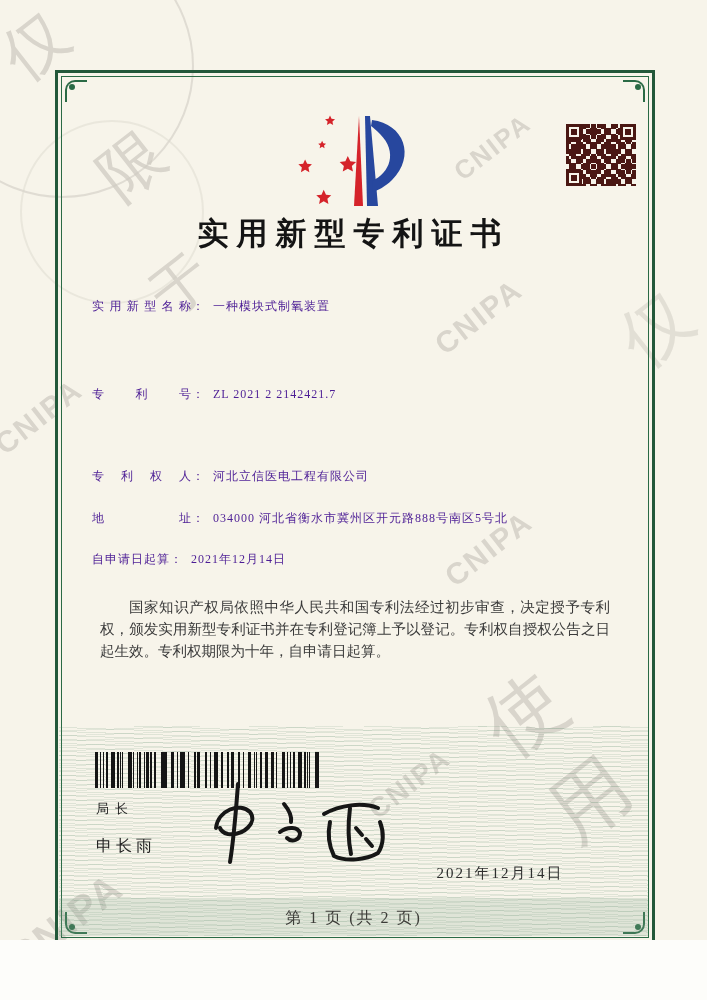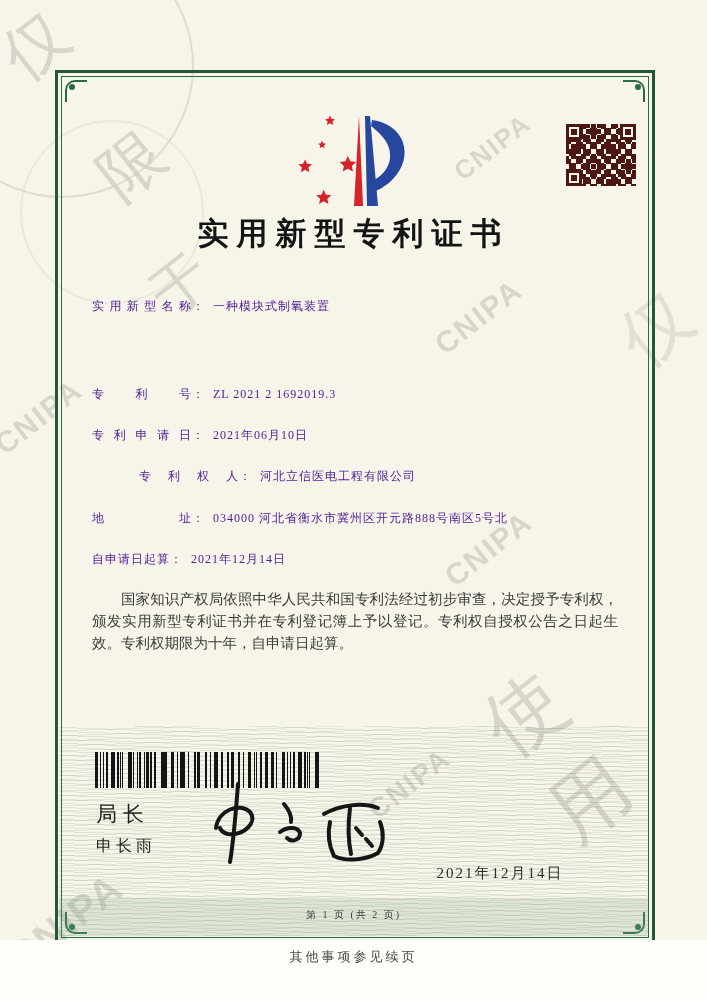--- a/index.html
+++ b/index.html
@@ -41,40 +41,40 @@
   .qr-finder{position:absolute;width:16px;height:16px;border:3px solid #4a1713;background:#f7f4ea;box-sizing:border-box;}
   .qr-finder::after{content:"";position:absolute;inset:2px;background:#4a1713;}
   .qf-tl{left:0;top:0;} .qf-tr{right:0;top:0;} .qf-bl{left:0;bottom:0;}
 
   #title{position:absolute;left:0;top:213px;width:707px;text-align:center;font-size:31px;font-weight:bold;letter-spacing:8px;color:#141414;}
 
   
   .row{position:absolute;left:92px;width:540px;font-size:12px;color:#4c1d95;letter-spacing:1px;white-space:nowrap;}
   .lab{display:inline-block;width:100px;text-align:justify;text-align-last:justify;vertical-align:top;}
   .colon{display:inline-block;margin-right:8px;}
-  .r0{top:298px;} .r1{top:345px;} .r2{top:386px;} .r3{top:427px;} .r4{top:468px;margin-left:47px;} .r5{top:510px;} .r6{top:551px;}
+  .r0{top:298px;} .r1{top:345px;} .r2{top:386px;} .r3{top:427px;} .r4{top:468px;} .r5{top:510px;} .r6{top:551px;}
   .grant-right{position:absolute;left:298px;top:0;}
 
   
   #paras{position:absolute;left:88px;top:584px;width:534px;font-size:14.5px;line-height:22px;color:#3a3a3a;text-align:justify;}
-  #paras p{margin:4px;text-indent:2em;}
+  #paras p{margin:12px;text-indent:2em;}
 
   
   #barcode{position:absolute;left:95px;top:752px;width:225px;height:36px;
     background:
       repeating-linear-gradient(90deg,#151515 0 2px,transparent 2px 5px,#151515 5px 6px,transparent 6px 11px),
       repeating-linear-gradient(90deg,#151515 0 3px,transparent 3px 8px,#151515 8px 9px,transparent 9px 17px);}
 
   
-  #signer-title{position:absolute;left:96px;top:800px;font-size:21px;letter-spacing:6px;color:#222;}
+  #signer-title{position:absolute;left:96px;top:800px;font-size:13px;letter-spacing:6px;color:#222;}
   #signer-name{position:absolute;left:96px;top:836px;font-size:16px;letter-spacing:4px;color:#222;}
   #signature{position:absolute;left:188px;top:776px;}
   #issue-date{position:absolute;left:380px;top:864px;width:240px;text-align:center;font-size:15px;letter-spacing:2px;color:#2e2e2e;}
 
-  #page-info{position:absolute;left:0;top:908px;width:707px;text-align:center;font-size:10px;letter-spacing:2px;color:#3c3c38;}
+  #page-info{position:absolute;left:0;top:908px;width:707px;text-align:center;font-size:16px;letter-spacing:2px;color:#3c3c38;}
   #footer-note{position:absolute;left:0;top:948px;width:707px;text-align:center;font-size:13px;letter-spacing:3px;color:#4b4b45;}
 </style>
 </head>
 <body>
 
 <div id="canvas">
 
   <div class="wm-circle" style="left:-70px;top:-66px;width:260px;height:260px;"></div>
   <div class="wm-circle" style="left:20px;top:120px;width:180px;height:180px;opacity:.45;"></div>
   <div class="wm" style="left:4px;top:2px;font-size:64px;">仅</div>
@@ -124,24 +124,21 @@
     <div class="qr-finder qf-tr"></div>
     <div class="qr-finder qf-bl"></div>
   </div>
 
   <div id="title">实用新型专利证书</div>
 
   <div class="row r0">
     <span class="lab">实用新型名称</span><span class="colon">：</span><span>一种模块式制氧装置</span>
   </div>
   <div class="row r2">
-    <span class="lab">专利号</span><span class="colon">：</span><span>ZL 2021 2 1692019.3</span>
-  </div>
-  <div class="row r3">
-    <span class="lab">专利申请日</span><span class="colon">：</span><span>2021年06月10日</span>
+    <span class="lab">专利号</span><span class="colon">：</span><span>ZL 2021 2 2142421.7</span>
   </div>
   <div class="row r4">
     <span class="lab">专利权人</span><span class="colon">：</span><span>河北立信医电工程有限公司</span>
   </div>
   <div class="row r5">
     <span class="lab">地址</span><span class="colon">：</span><span>034000 河北省衡水市冀州区开元路888号南区5号北</span>
   </div>
   <div class="row r6">
     <span>自申请日起算</span><span class="colon">：</span><span>2021年12月14日</span>
   </div>
@@ -169,15 +166,14 @@
         <path d="M178,63 L184,70"></path>
       </g>
     </svg>
   </div>
 
   <div id="issue-date">2021年12月14日</div>
 
   <div id="page-info">第 1 页 (共 2 页)</div>
 
   <div id="bottom-strip"></div>
-  <div id="footer-note">其他事项参见续页</div>
 
 </div>
 
 </body></html>

